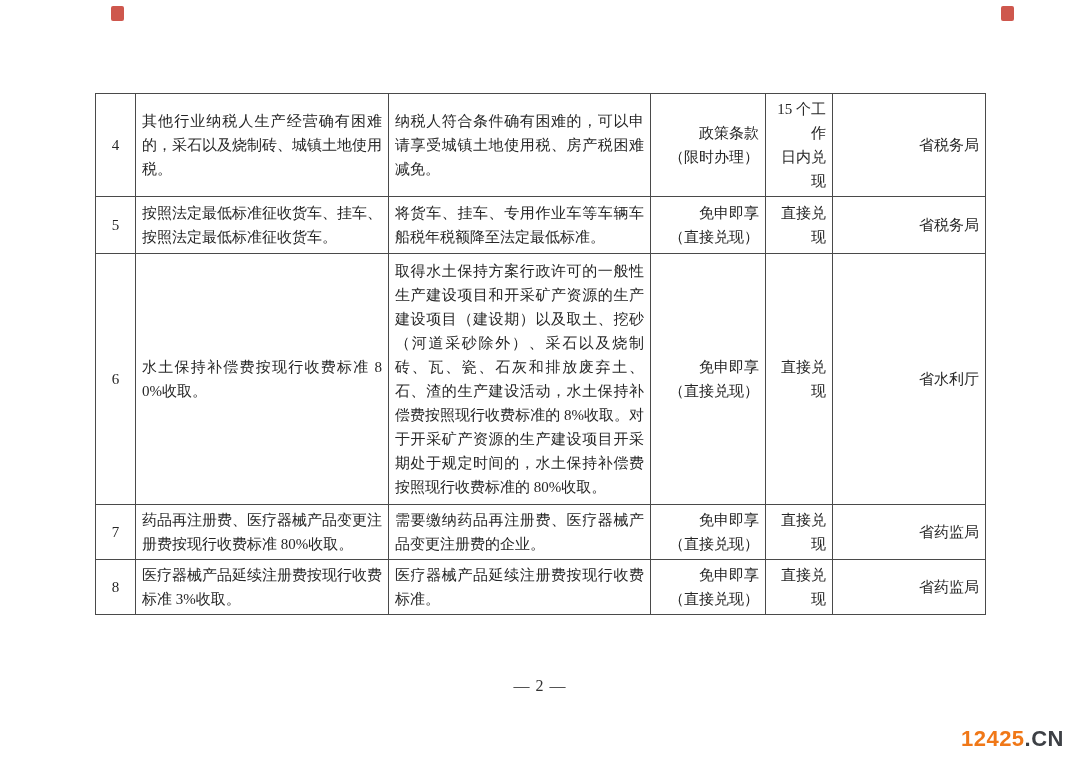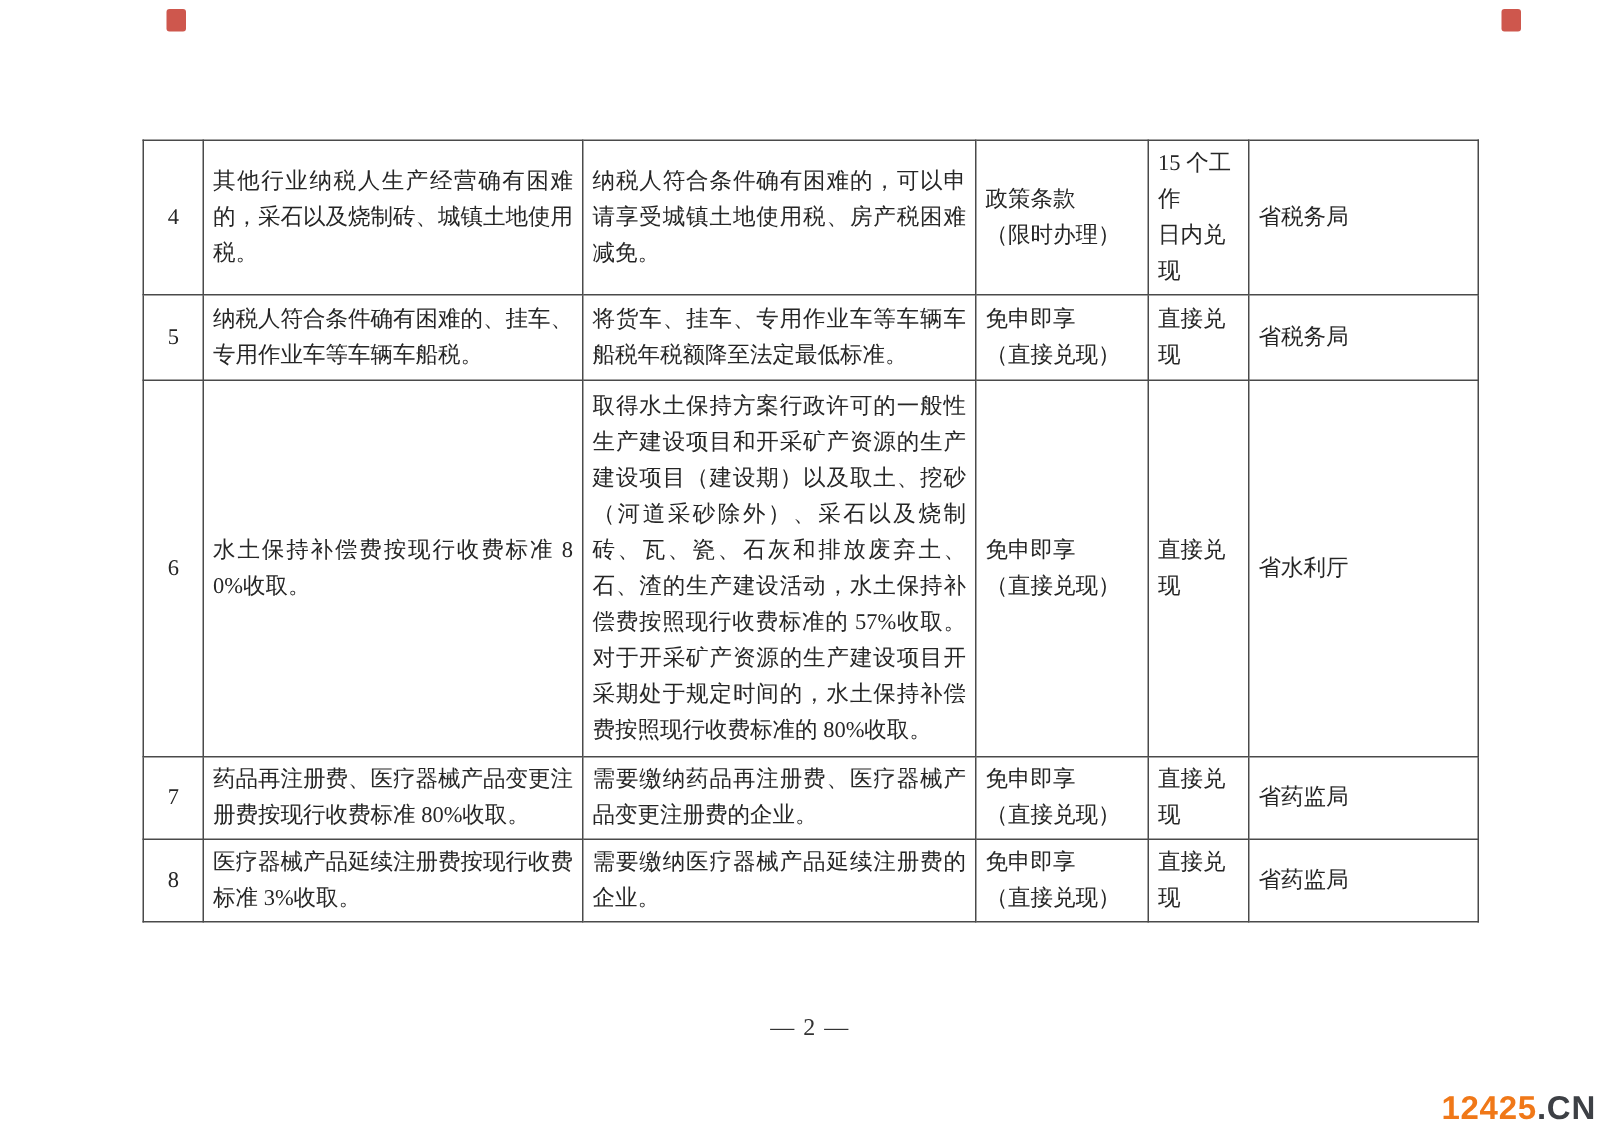--- a/index.html
+++ b/index.html
@@ -33,21 +33,21 @@
   .doc-table th{
     font-family:"Liberation Sans","DejaVu Sans",sans-serif;
     font-weight:bold;
     text-align:center;
     line-height:1.7;
     white-space:pre-line;
     font-size:15px;
   }
   td.c-no{text-align:center;}
   td.c-text{text-align:justify;}
-  td.c-center{text-align:left;white-space:pre-line;}
+  td.c-center{text-align:right;white-space:pre-line;}
   .page-number{
     position:absolute;left:0;right:0;top:677px;
     text-align:center;font-size:16px;color:#333;
     letter-spacing:1px;
   }
   .watermark{
     position:absolute;right:16px;bottom:12px;
     font-family:"Liberation Sans","DejaVu Sans",sans-serif;
     font-weight:bold;font-size:22px;letter-spacing:.5px;
   }
@@ -73,49 +73,49 @@
     <td class="c-text">其他行业纳税人生产经营确有困难的，采石以及烧制砖、城镇土地使用税。</td>
     <td class="c-text">纳税人符合条件确有困难的，可以申请享受城镇土地使用税、房产税困难减免。</td>
     <td class="c-center">政策条款
 （限时办理）</td>
     <td class="c-center">15 个工作
 日内兑现</td>
     <td class="c-center">省税务局</td>
   </tr>
   <tr style="height:57px;">
     <td class="c-no">5</td>
-    <td class="c-text">纳税人符合条件确有困难的、挂车、专用作业车等车辆车船税。</td>
+    <td class="c-text">按照法定最低标准征收货车、挂车、按照法定最低标准征收货车。</td>
     <td class="c-text">将货车、挂车、专用作业车等车辆车船税年税额降至法定最低标准。</td>
     <td class="c-center">免申即享
 （直接兑现）</td>
     <td class="c-center">直接兑现</td>
     <td class="c-center">省税务局</td>
   </tr>
   <tr style="height:251px;">
     <td class="c-no">6</td>
     <td class="c-text">水土保持补偿费按现行收费标准 80%收取。</td>
-    <td class="c-text">取得水土保持方案行政许可的一般性生产建设项目和开采矿产资源的生产建设项目（建设期）以及取土、挖砂（河道采砂除外）、采石以及烧制砖、瓦、瓷、石灰和排放废弃土、石、渣的生产建设活动，水土保持补偿费按照现行收费标准的 57%收取。对于开采矿产资源的生产建设项目开采期处于规定时间的，水土保持补偿费按照现行收费标准的 80%收取。</td>
+    <td class="c-text">取得水土保持方案行政许可的一般性生产建设项目和开采矿产资源的生产建设项目（建设期）以及取土、挖砂（河道采砂除外）、采石以及烧制砖、瓦、瓷、石灰和排放废弃土、石、渣的生产建设活动，水土保持补偿费按照现行收费标准的 8%收取。对于开采矿产资源的生产建设项目开采期处于规定时间的，水土保持补偿费按照现行收费标准的 80%收取。</td>
     <td class="c-center">免申即享
 （直接兑现）</td>
     <td class="c-center">直接兑现</td>
     <td class="c-center">省水利厅</td>
   </tr>
   <tr style="height:52px;">
     <td class="c-no">7</td>
     <td class="c-text">药品再注册费、医疗器械产品变更注册费按现行收费标准 80%收取。</td>
     <td class="c-text">需要缴纳药品再注册费、医疗器械产品变更注册费的企业。</td>
     <td class="c-center">免申即享
 （直接兑现）</td>
     <td class="c-center">直接兑现</td>
     <td class="c-center">省药监局</td>
   </tr>
   <tr style="height:52px;">
     <td class="c-no">8</td>
     <td class="c-text">医疗器械产品延续注册费按现行收费标准 3%收取。</td>
-    <td class="c-text">需要缴纳医疗器械产品延续注册费的企业。</td>
+    <td class="c-text">医疗器械产品延续注册费按现行收费标准。</td>
     <td class="c-center">免申即享
 （直接兑现）</td>
     <td class="c-center">直接兑现</td>
     <td class="c-center">省药监局</td>
   </tr>
 </tbody>
   </table>
 
 <div class="page-number">— 2 —</div>
 

